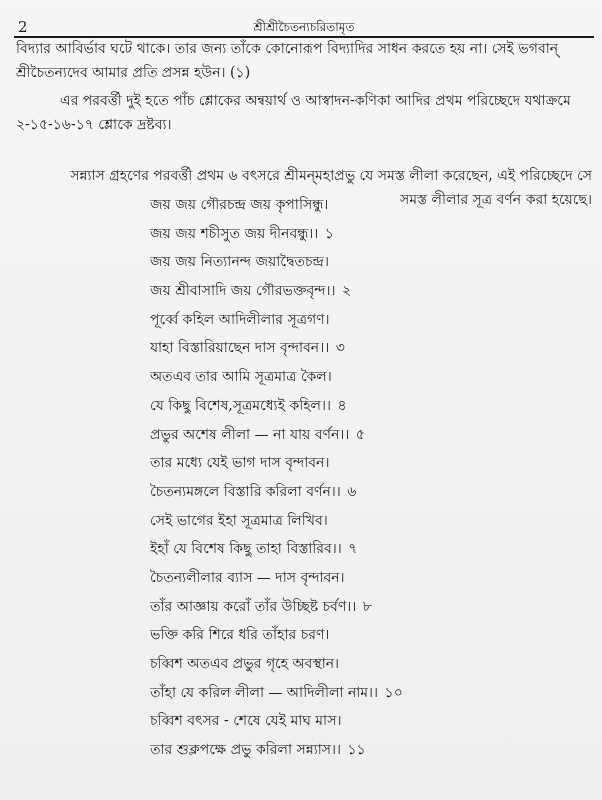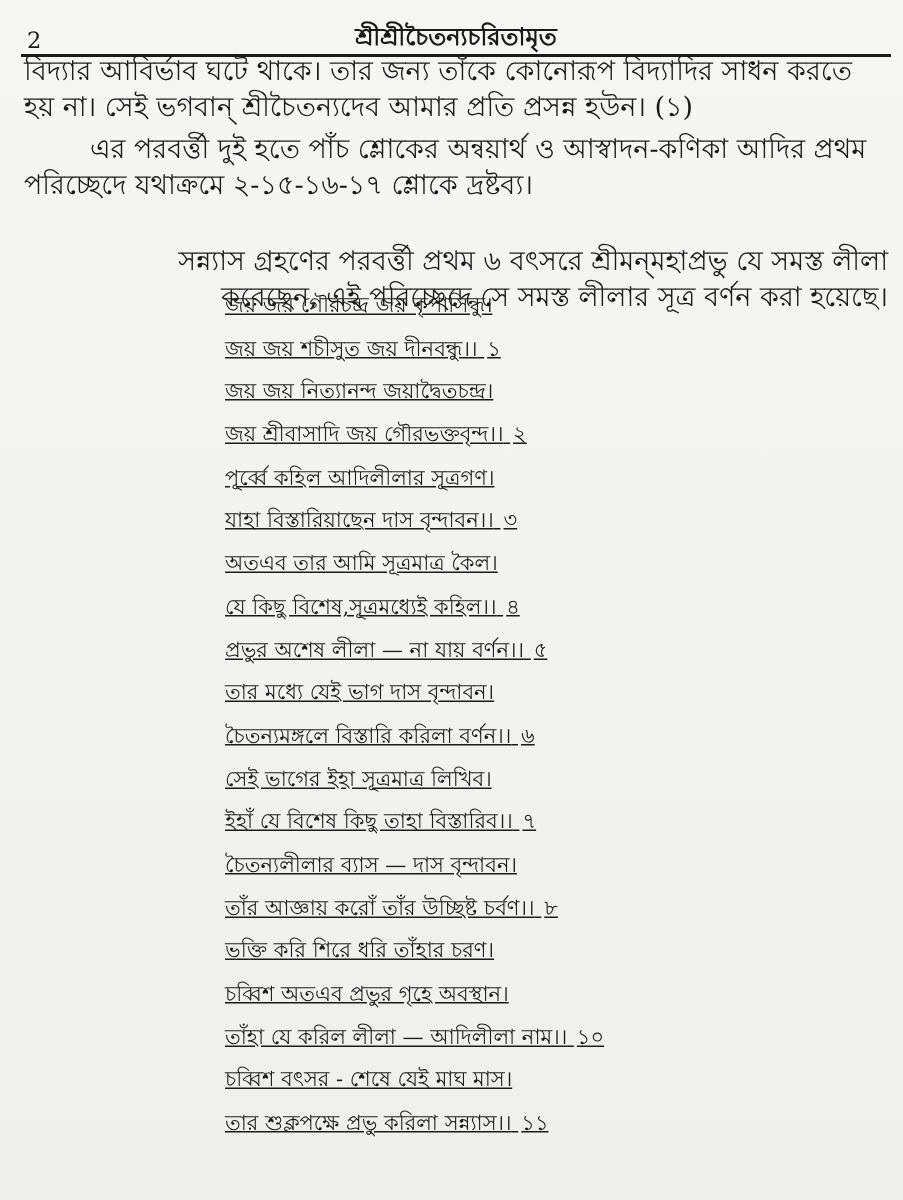--- a/index.html
+++ b/index.html
@@ -34,49 +34,47 @@
     left: 4px;
     bottom: 1px;
     font-size: 15px;
     line-height: 1;
   }
   .book-title {
     position: absolute;
     left: 0; right: 0;
     bottom: 3px;
     text-align: center;
-    font-size: 16px;
+    font-size: 12px;
     line-height: 1;
-    font-weight: bold;
   }
   .prose {
     position: absolute;
     left: 16px;
     right: 10px;
-    font-size: 18px;
+    font-size: 14px;
     line-height: 24px;
   }
   .prose p {
     margin: 0;
   }
   .p-continue { top: 36px; }
   .p-intro1 { top: 88px; text-indent: 44px; }
   .p-intro2 { top: 163px; text-indent: 44px; text-align: right; }
   .verses {
     position: absolute;
     left: 150px;
     top: 190px;
     width: 420px;
     font-size: 14px;
   }
   .verse-line {
     height: 28.7px;
     line-height: 28.7px;
     white-space: nowrap;
-    text-decoration: underline;
   }
   .verse-line .num {
     margin-left: 2px;
   }
 </style>
 </head>
 <body>
 
 <div class="page">
 

